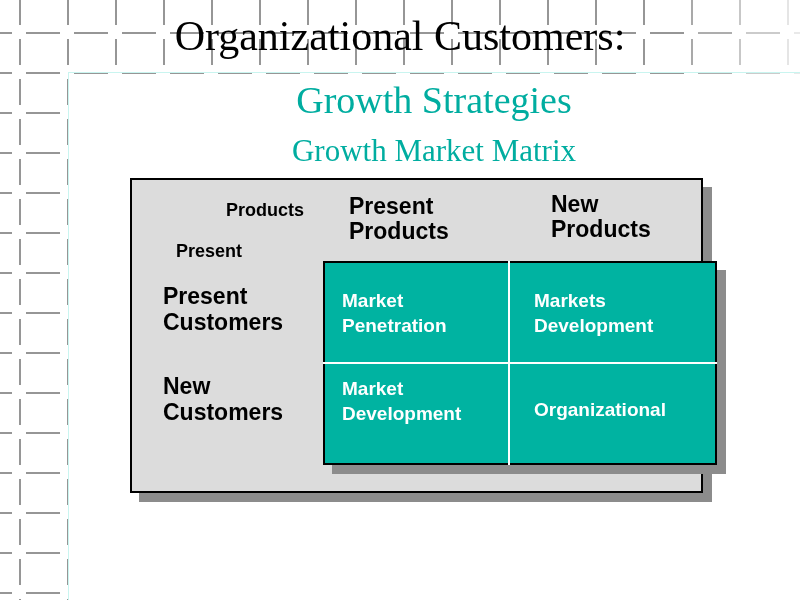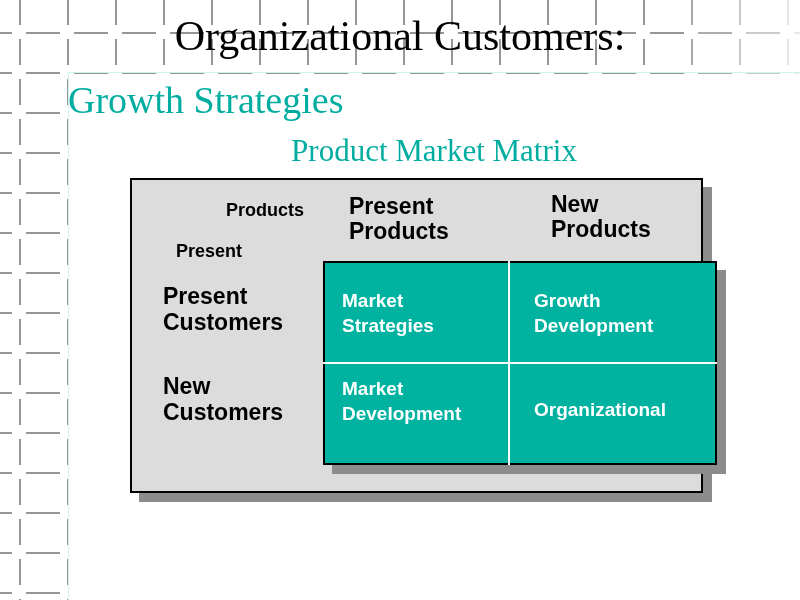--- a/index.html
+++ b/index.html
@@ -87,21 +87,21 @@
     line-height: 48px;
     color: #000000;
     letter-spacing: 0px;
     white-space: nowrap;
   }
   .title-sub1 {
     position: absolute;
     left: 68px;
     top: 78px;
     width: 732px;
-    text-align: left;
+    text-align: center;
     font-family: "Liberation Serif", serif;
     font-size: 38px;
     line-height: 44px;
     color: #00ada0;
     white-space: nowrap;
   }
   .title-sub2 {
     position: absolute;
     left: 68px;
     top: 133px;
@@ -365,21 +365,21 @@
         <div class="gline-h" style="left: 0px; top: 592px; width: 12px; height: 2px; background: rgb(150, 150, 150); opacity: 1;"></div>
         <div class="gline-h" style="left: 26px; top: 592px; width: 34px; height: 2px; background: rgb(150, 150, 150); opacity: 1;"></div>
       </div>
   </div>
 
   <div class="frame-h"></div>
   <div class="frame-v"></div>
 
   <div class="title-main">Organizational Customers:</div>
   <div class="title-sub1">Growth Strategies</div>
-  <div class="title-sub2">Product Market Matrix</div>
+  <div class="title-sub2">Growth Market Matrix</div>
 
   <div class="panel-shadow"></div>
   <div class="panel"></div>
 
   <div class="lbl-products">Products</div>
   <div class="lbl-markets">Present</div>
 
   <div class="col-head col-head-1">
     <div>Present</div>
     <div>Products</div>
@@ -398,24 +398,24 @@
     <div>Customers</div>
   </div>
 
   <div class="matrix-shadow"></div>
   <div class="matrix"></div>
   <div class="divider-v"></div>
   <div class="divider-h"></div>
 
   <div class="cell-text cell-00">
     <div>Market</div>
-    <div>Strategies</div>
+    <div>Penetration</div>
   </div>
   <div class="cell-text cell-01">
-    <div>Growth</div>
+    <div>Markets</div>
     <div>Development</div>
   </div>
   <div class="cell-text cell-10">
     <div>Market</div>
     <div>Development</div>
   </div>
   <div class="cell-text cell-11">
     <div>Organizational</div>
   </div>
 

